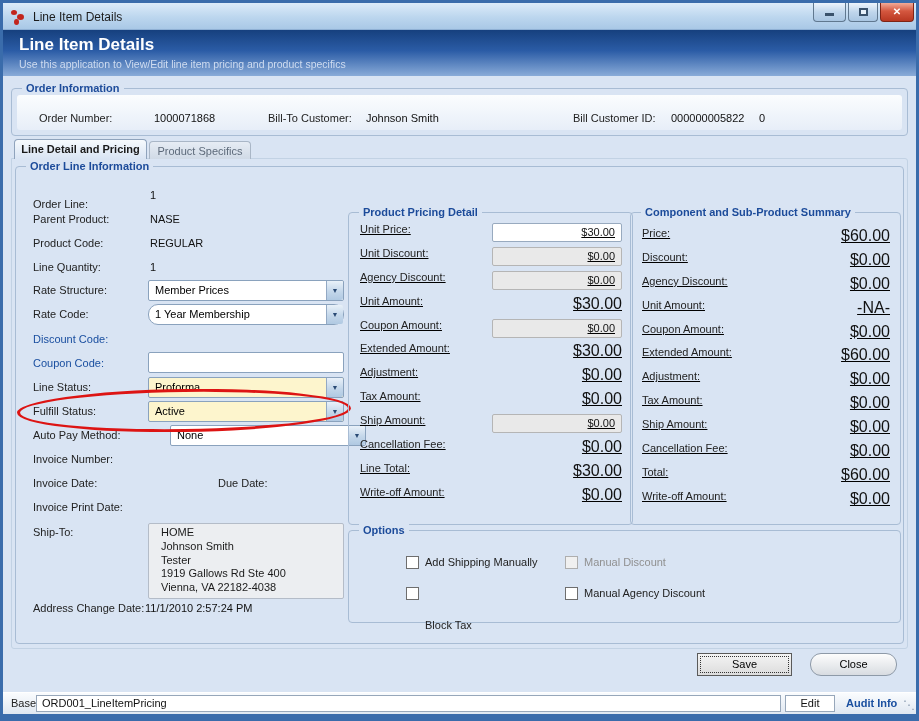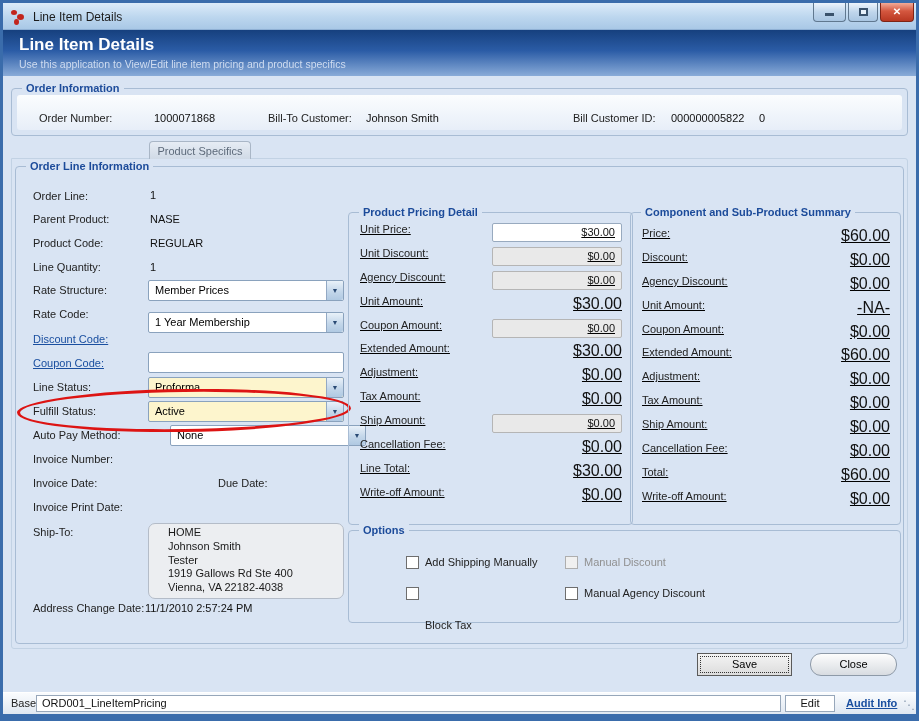--- a/index.html
+++ b/index.html
@@ -31,21 +31,21 @@
   .banner-title { position:absolute; left:16px; top:5px; font-size:17px; font-weight:bold; color:#ffffff; }
   .banner-sub { position:absolute; left:16px; top:28px; font-size:10.5px; color:#cfdcf0; }
 
   
   .grp { position:absolute; border:1px solid #a8bcd4; border-radius:4px; }
   .grp-label { position:absolute; top:-8px; left:10px; padding:0 4px; font-size:11px; font-weight:bold;
     color:#1c4b9a; background:#d9e4f3; line-height:14px; white-space:nowrap; }
 
   .lbl { position:absolute; font-size:11px; color:#222; white-space:nowrap; }
   .val { position:absolute; font-size:11px; color:#111; white-space:nowrap; }
-  .link { position:absolute; font-size:11px; color:#1a4fa0; text-decoration:underline; cursor:pointer; white-space:nowrap; }
+  .link { position:absolute; font-size:11px; color:#1a4fa0; cursor:pointer; white-space:nowrap; }
 
   
   .order-info-body { position:absolute; left:5px; top:6px; right:5px; bottom:5px;
     background:linear-gradient(#fbfdfe,#e7eef8); border-radius:3px; }
 
   
   .tab { position:absolute; top:136px; height:20px; font-size:11px; line-height:19px; text-align:center;
     border:1px solid #8fa3bc; border-bottom:none; border-radius:4px 4px 0 0; cursor:pointer; z-index:5; }
   .tab.active { left:11px; width:133px; background:linear-gradient(#f6fafd,#d9e4f3); font-weight:bold; color:#1a1a1a; }
   .tab.inactive { left:146px; width:102px; top:138px; height:18px; background:linear-gradient(#e6ecf4,#d0dae6); color:#5d6a7a; border-color:#a9b6c6; }
@@ -64,22 +64,22 @@
     border:1px solid #98aabf; border-radius:2px; font-size:11px; color:#111; }
   .money-input.disabled { background:#e9e9e9; border-color:#b5b5b5; }
 
   .prow { display:flex; align-items:flex-start; height:23.9px; padding:0 10px 0 11px;text-decoration:underline; }
   .prow .plbl { font-size:11px; color:#222; }
   .prow .ptext { margin-left:auto; font-size:16px; color:#111; }
   .prow .pfield { margin-left:auto; }
 
   
   .shipto-box { position:absolute; left:145px; top:520px; width:196px; height:76px;
-    background:#eceef1; border:1px solid #b4bcc8; border-radius:7px; font-size:11px; line-height:13.8px;
-    padding:2px 0 0 19px; color:#1a1a1a; white-space:pre-line; }
+    background:#eceef1; border:1px solid #b4bcc8; border-radius:2px; font-size:11px; line-height:13.8px;
+    padding:2px 0 0 12px; color:#1a1a1a; white-space:pre-line; }
 
   
   .prod-banner { position:absolute; left:344px; top:187px; width:551px; height:19px; background:#fdf5cd;
     border:1px solid #ddd092; border-radius:2px; font-size:11px; line-height:17px; padding-left:8px; color:#333; }
 
   
   .cb { position:absolute; width:13px; height:13px; background:#fff; border:1px solid #6e6e6e; cursor:pointer; }
   .cb.disabled { border-color:#aeaeae; background:#f0f0f0; }
   .cb-label { position:absolute; font-size:11px; color:#222; white-space:nowrap; }
   .cb-label.disabled { color:#909090; }
@@ -132,48 +132,49 @@
         <span class="lbl" style="left:22px; top:17px;">Order Number:</span>
         <span class="val" style="left:137px; top:17px;">1000071868</span>
         <span class="lbl" style="left:251px; top:17px;">Bill-To Customer:</span>
         <span class="val" style="left:349px; top:17px;">Johnson Smith</span>
         <span class="lbl" style="left:556px; top:17px;">Bill Customer ID:</span>
         <span class="val" style="left:654px; top:17px;">000000005822</span>
         <span class="val" style="left:742px; top:17px;">0</span>
       </div>
     </div>
 
+    <div class="tab active">Line Detail and Pricing</div>
     <div class="tab inactive">Product Specifics</div>
     <div class="tabpanel"></div>
 
     <div class="grp" style="left:12px; top:163px; width:889px; height:478px; z-index:2;">
       <span class="grp-label">Order Line Information</span>
     </div>
 
     <div style="position:absolute; left:0; top:0; z-index:3;">
-      <span class="lbl" style="left:30px; top:187px;">Order Line:</span>
+      <span class="lbl" style="left:30px; top:195px;">Order Line:</span>
       <span class="val" style="left:147px; top:186px;">1</span>
 
       <span class="lbl" style="left:30px; top:210px;">Parent Product:</span>
       <span class="val" style="left:147px; top:210px;">NASE</span>
 
       <span class="lbl" style="left:30px; top:234px;">Product Code:</span>
       <span class="val" style="left:147px; top:234px;">REGULAR</span>
 
       <span class="lbl" style="left:30px; top:258px;">Line Quantity:</span>
       <span class="val" style="left:147px; top:258px;">1</span>
 
       <span class="lbl" style="left:30px; top:281px;">Rate Structure:</span>
       <div class="combo" style="top:277px;">
         <span>Member Prices</span>
         <span class="combo-btn">▼</span>
       </div>
 
       <span class="lbl" style="left:30px; top:305px;">Rate Code:</span>
-      <div class="combo" style="top:309px;">
+      <div class="combo" style="top:301px;border-radius:10px;">
         <span>1 Year Membership</span>
         <span class="combo-btn">▼</span>
       </div>
 
       <span class="link" style="left:30px; top:330px;">Discount Code:</span>
 
       <span class="link" style="left:30px; top:354px;">Coupon Code:</span>
       <div class="tbox" style="left:145px; top:349px; width:196px; height:21px;"></div>
 
       <span class="lbl" style="left:30px; top:378px;">Line Status:</span>

